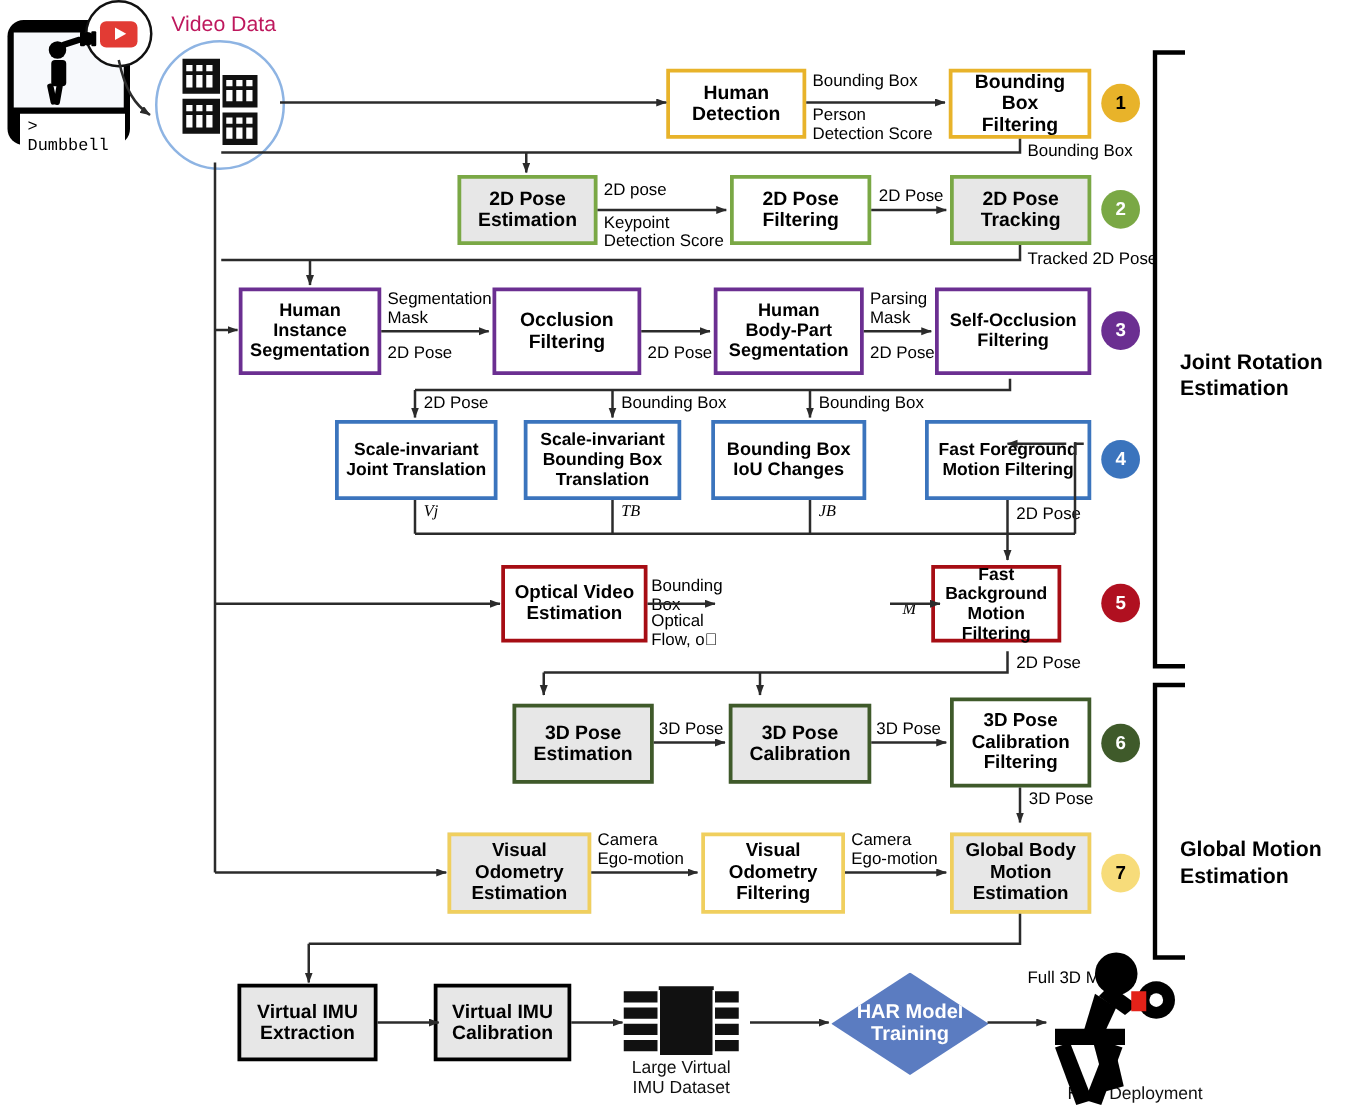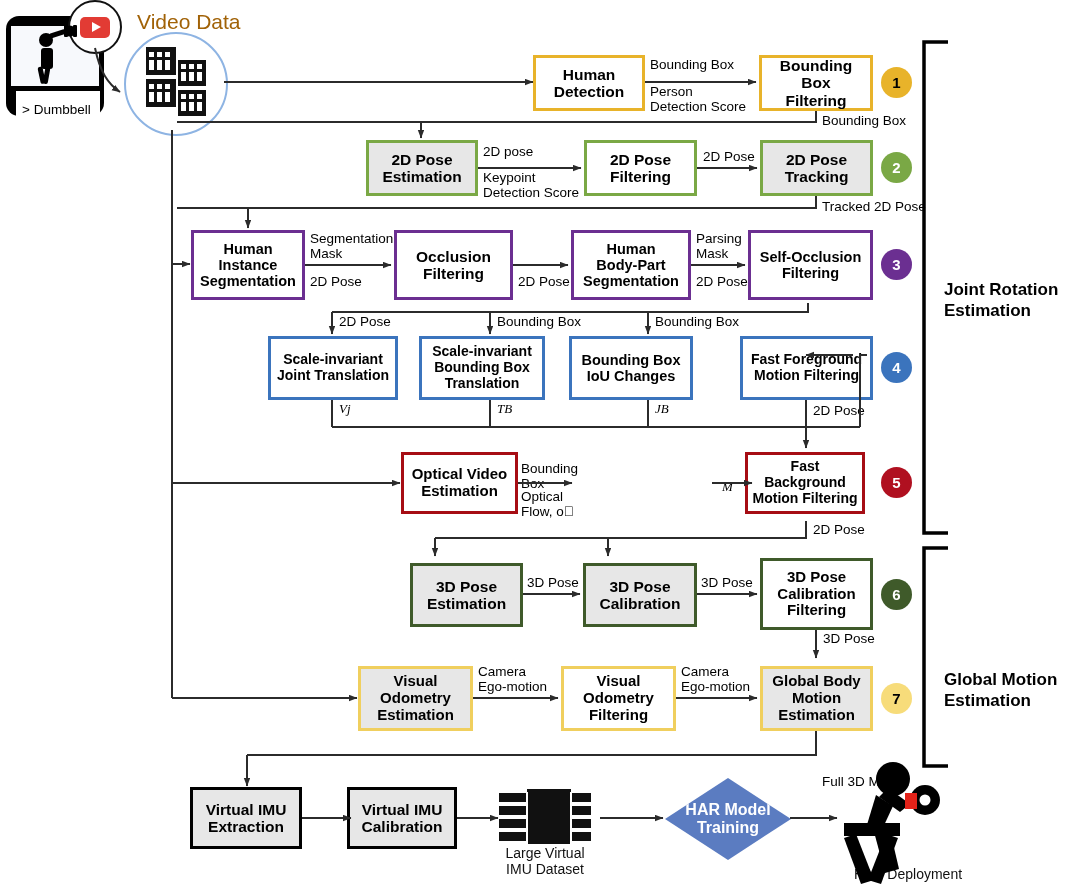--- a/index.html
+++ b/index.html
@@ -31,21 +31,21 @@
   .phcap{position:absolute;background:#fff;color:#000;font-size:13.5px;
          display:flex;align-items:center;padding-left:6px;
          font-family:"Liberation Sans",sans-serif;}
   .ytb{position:absolute;background:#fff;border-radius:50%;border:2px solid #111;
        display:flex;align-items:center;justify-content:center;}
   .ytin{width:30px;height:21px;background:#e23b34;border-radius:5px;
         display:flex;align-items:center;justify-content:center;}
   .ytin:after{content:"";border-left:9px solid #fff;border-top:5px solid transparent;
         border-bottom:5px solid transparent;margin-left:3px;}
   .vcirc{position:absolute;border-radius:50%;border:2.5px solid #8eb4e3;}
-  .vdlabel{position:absolute;font-size:21px;color:#a16207;
+  .vdlabel{position:absolute;font-size:17px;color:#be185d;
            font-family:"Liberation Sans",sans-serif;}
   .diamond{position:absolute;background:#5b7cc1;color:#fff;font-weight:bold;
       font-size:16px;display:flex;align-items:center;justify-content:center;
       text-align:center;line-height:1.15;
       clip-path:polygon(50% 0,100% 50%,50% 100%,0 50%);
       font-family:"Liberation Sans",sans-serif;}
   .cap{position:absolute;font-size:14px;text-align:center;color:#111;line-height:1.15;
        font-family:"Liberation Sans",sans-serif;white-space:pre;}
 </style>
 </head>
@@ -60,21 +60,21 @@
       <circle cx="46" cy="40" r="7"></circle>
       <rect x="41" y="48" width="12" height="21" rx="3"></rect>
       <rect x="45" y="67" width="5" height="17" rx="2" transform="rotate(10 47 70)"></rect>
       <rect x="38" y="67" width="5" height="17" rx="2" transform="rotate(-12 40 70)"></rect>
       <rect x="49" y="34" width="17" height="5" rx="2" transform="rotate(-18 49 36)"></rect>
       <circle cx="70" cy="31" r="5.5"></circle>
       <rect x="64" y="25" width="4" height="12" rx="1"></rect>
       <rect x="73" y="25" width="4" height="12" rx="1"></rect>
     </g>
   </svg>
-  <div class="phcap" style="left:16px;top:91px;width:78px;height:37px;">&gt; Dumbbell</div>
+  <div class="phcap" style="left:16px;top:91px;width:78px;height:37px;font-family:Liberation Mono, monospace;">&gt; Dumbbell</div>
 
   <div class="ytb" style="left:68px;top:0px;width:50px;height:50px;">
     <div class="ytin"></div>
   </div>
 
   <div class="vcirc" style="left:124px;top:32px;width:100px;height:100px;"></div>
   <div class="vdlabel" style="left:137px;top:10px;">Video Data</div>
 
   <svg class="layer" style="z-index:4">
     <g fill="#111">
@@ -242,21 +242,21 @@
     <span style="white-space:pre-line">Fast Foreground
 Motion Filtering</span>
     </div>
 
   <div class="node" style="left:401px;top:452px;width:117px;height:62px;border:3px solid #a60d14;background:#ffffff;font-size:15px;">
     <span style="white-space:pre-line">Optical Video
 Estimation</span>
     </div>
 
 
-  <div class="node" style="left:745px;top:452px;width:120px;height:62px;border:3px solid #a60d14;background:#ffffff;font-size:14px;">
+  <div class="node" style="left:745px;top:452px;width:104px;height:62px;border:3px solid #a60d14;background:#ffffff;font-size:14px;">
     <span style="white-space:pre-line">Fast Background
 Motion Filtering</span>
     </div>
 
   <div class="node" style="left:410px;top:563px;width:113px;height:64px;border:3px solid #3f5a2a;background:#e7e7e7;font-size:15.5px;">
     <span style="white-space:pre-line">3D Pose
 Estimation</span>
     </div>
 
   <div class="node" style="left:583px;top:563px;width:114px;height:64px;border:3px solid #3f5a2a;background:#e7e7e7;font-size:15.5px;">

